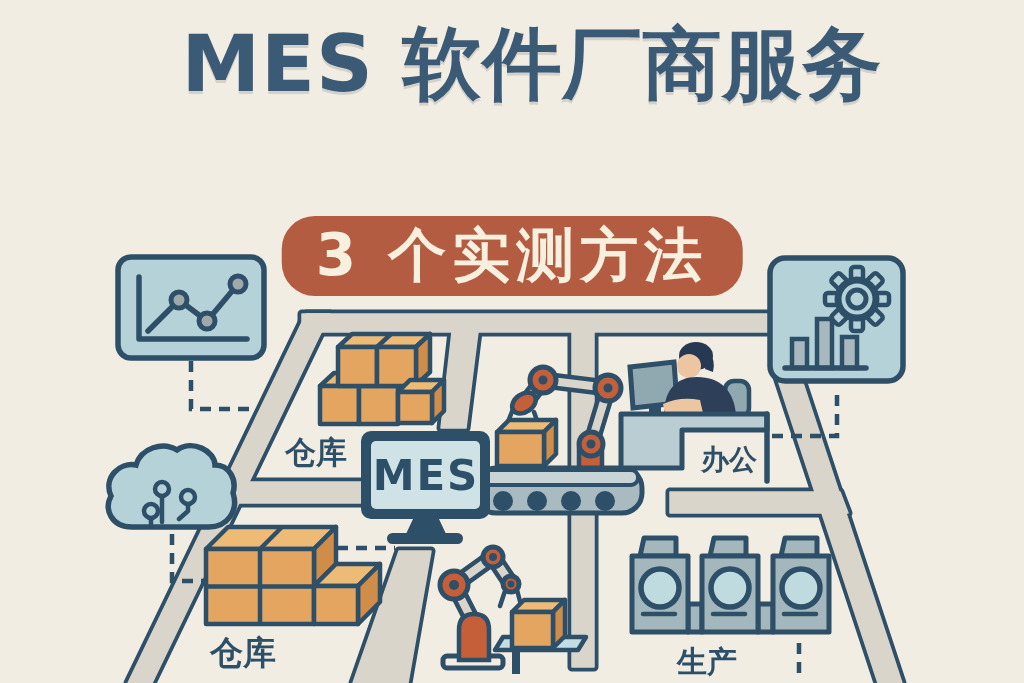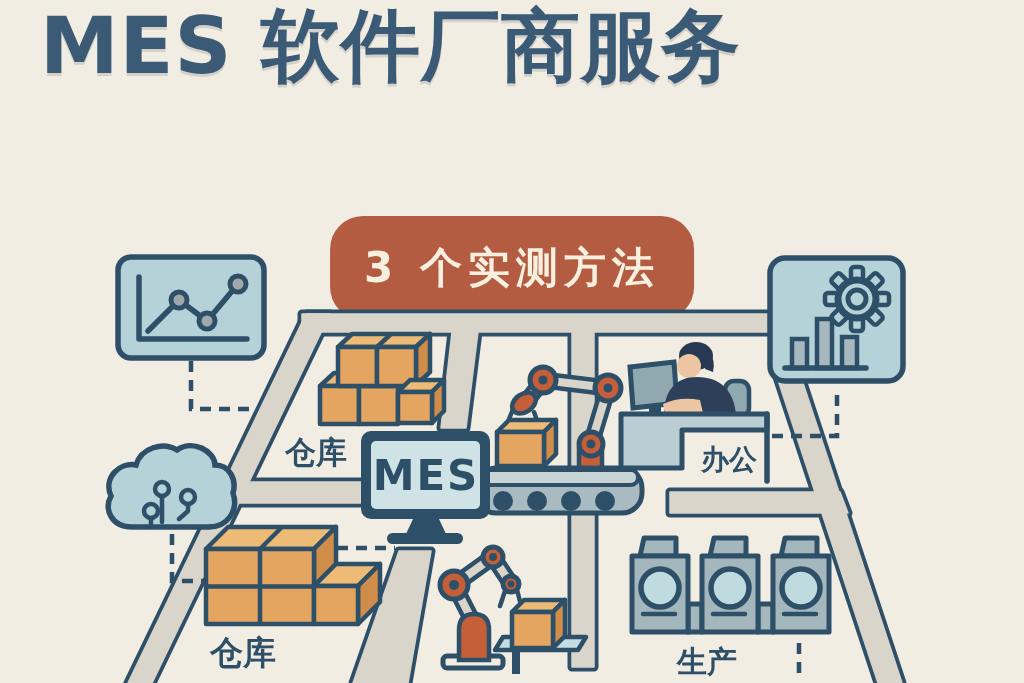--- a/index.html
+++ b/index.html
@@ -1,31 +1,31 @@
 <!DOCTYPE html>
 <html style="--bg: #f2ede2; --ink: #2e4f68; --title: #3b5a76; --badge-bg: #b35c41; --badge-text: #f7f0df; --card: #b6d2d9; --road: #dad5ca; --box1: #e3a55f; --box-top: #eebb77; --box-side: #d08c49; --machine: #a3b7bd; --mwin: #bfdbe0; --rust: #c45f39; --screen: #cfe3e7; --desk: #b9cdd2; --chair: #90a8b0; --skin: #ecc5a2; --navy: #2e4059; --hair: #263852; --conv: #a9bac1; --conv-top: #c9d4d6; --dot: #9fa9ab; --bar: #a7b8be; --table: #c4dde2;"><head>
 <meta charset="utf-8">
 <style>
   html,body{margin:0;padding:0;}
   .page{
     position:relative;width:1024px;height:683px;overflow:hidden;
     background:var(--bg,#f2ede2);
     font-family:"DejaVu Sans","Liberation Sans",sans-serif;
   }
-  .titles{position:absolute;left:0;right:0;top:2px;text-align:left;padding-left:40px;}
+  .titles{position:absolute;left:0;right:0;top:20px;text-align:center;padding-left:40px;}
   .title-line{
     font-size:79px;font-weight:bold;color:var(--title,#3b5a76);
     line-height:1.12;white-space:nowrap;letter-spacing:1px;
     text-shadow:0 3px 0 rgba(40,55,75,.15);
   }
   .badge{
     position:absolute;left:50%;top:216px;transform:translateX(-50%);
     background:var(--badge-bg,#b35c41);color:var(--badge-text,#f7f0df);
-    font-size:42px;font-weight:bold;letter-spacing:6px;white-space:nowrap;
-    padding:24px 34px;border-radius:33px;
+    font-size:58px;font-weight:bold;letter-spacing:6px;white-space:nowrap;
+    padding:1px 34px;border-radius:33px;
   }
   .map-svg{position:absolute;left:0;top:0;}
 
   
   .rd{fill:var(--ink);stroke:var(--ink);stroke-width:9;stroke-linejoin:round;}
   .rl{fill:var(--road);stroke:var(--road);stroke-width:1.5;stroke-linejoin:round;}
   .dash{stroke:var(--ink);stroke-width:4.5;fill:none;stroke-dasharray:11 8;}
 
   
   .ln{fill:none;stroke:var(--ink);stroke-width:5.5;stroke-linecap:round;stroke-linejoin:round;}

